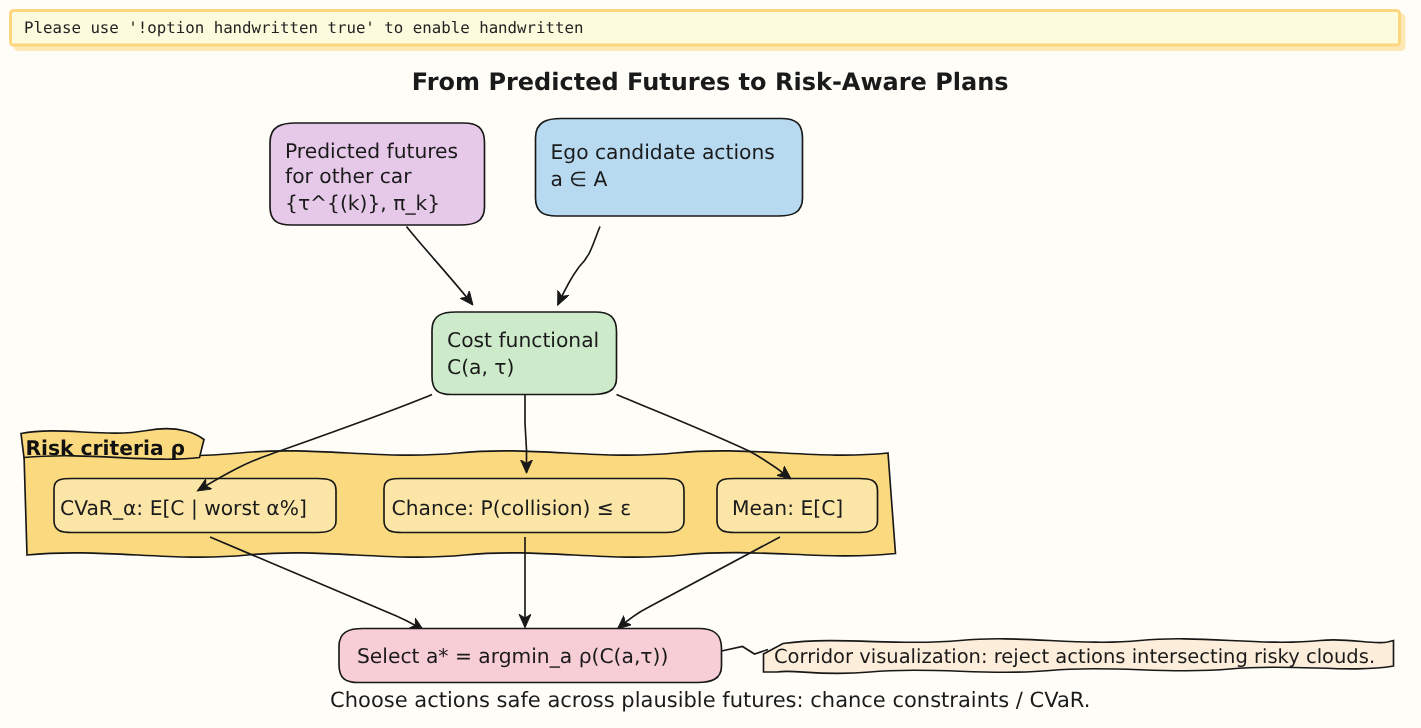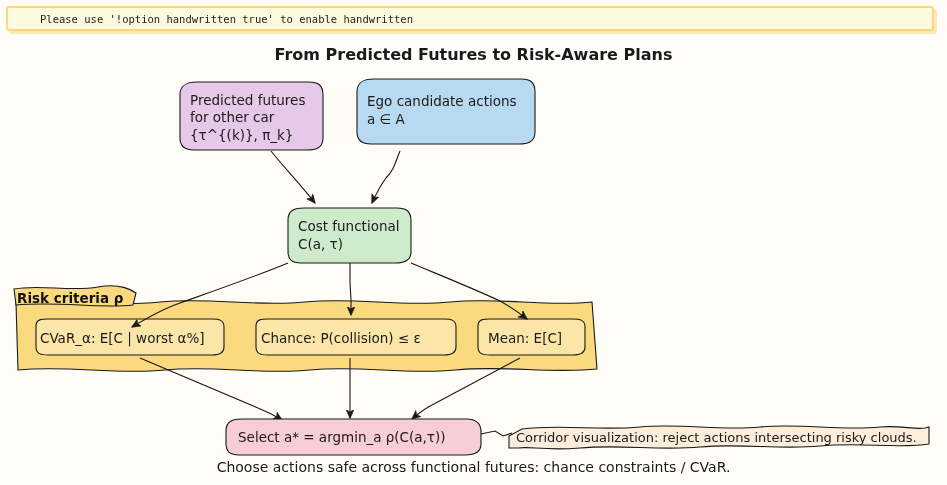--- a/index.html
+++ b/index.html
@@ -36,21 +36,20 @@
     display: flex;
     align-items: center;
   }
   .warning-banner-text {
     font-family: "DejaVu Sans Mono", monospace;
     font-size: 10.5px;
     color: #222222;
     padding-left: 8px;
     white-space: nowrap;
     letter-spacing: 0px;
-    margin-left: 24px;
   }
 
   
   .diagram-title {
     position: absolute;
     left: 0;
     top: 45px;
     width: 947px;
     text-align: center;
     font-family: "DejaVu Sans", sans-serif;
@@ -233,15 +232,15 @@
            C 900,449 860,442 820,446
            C 780,450 740,443 700,447
            C 660,451 620,444 580,448
            C 545,451 530,446 518,448
            L 509,448
            Z"></path>
       <text class="noteText" x="516" y="442">Corridor visualization: reject actions intersecting risky clouds.</text>
     </g>
   </svg>
 
-  <div class="diagram-caption">Choose actions safe across functional futures: chance constraints / CVaR.</div>
+  <div class="diagram-caption">Choose actions safe across plausible futures: chance constraints / CVaR.</div>
 
 </div>
 
 </body></html>

